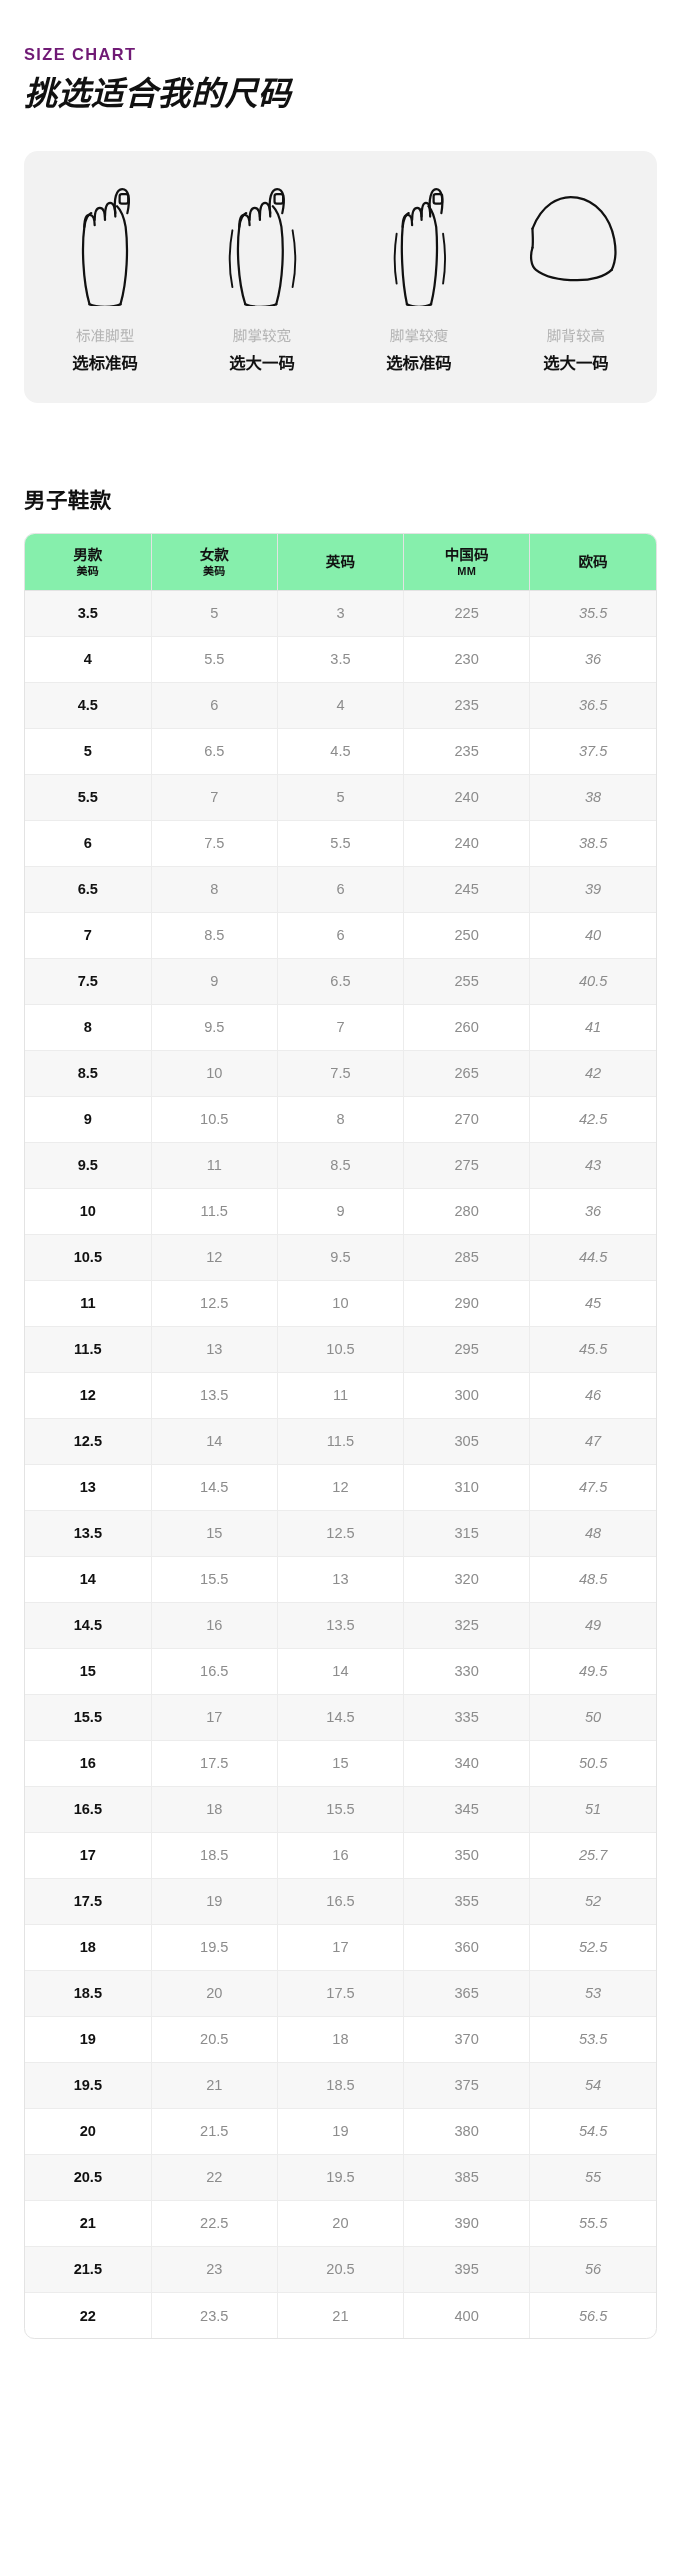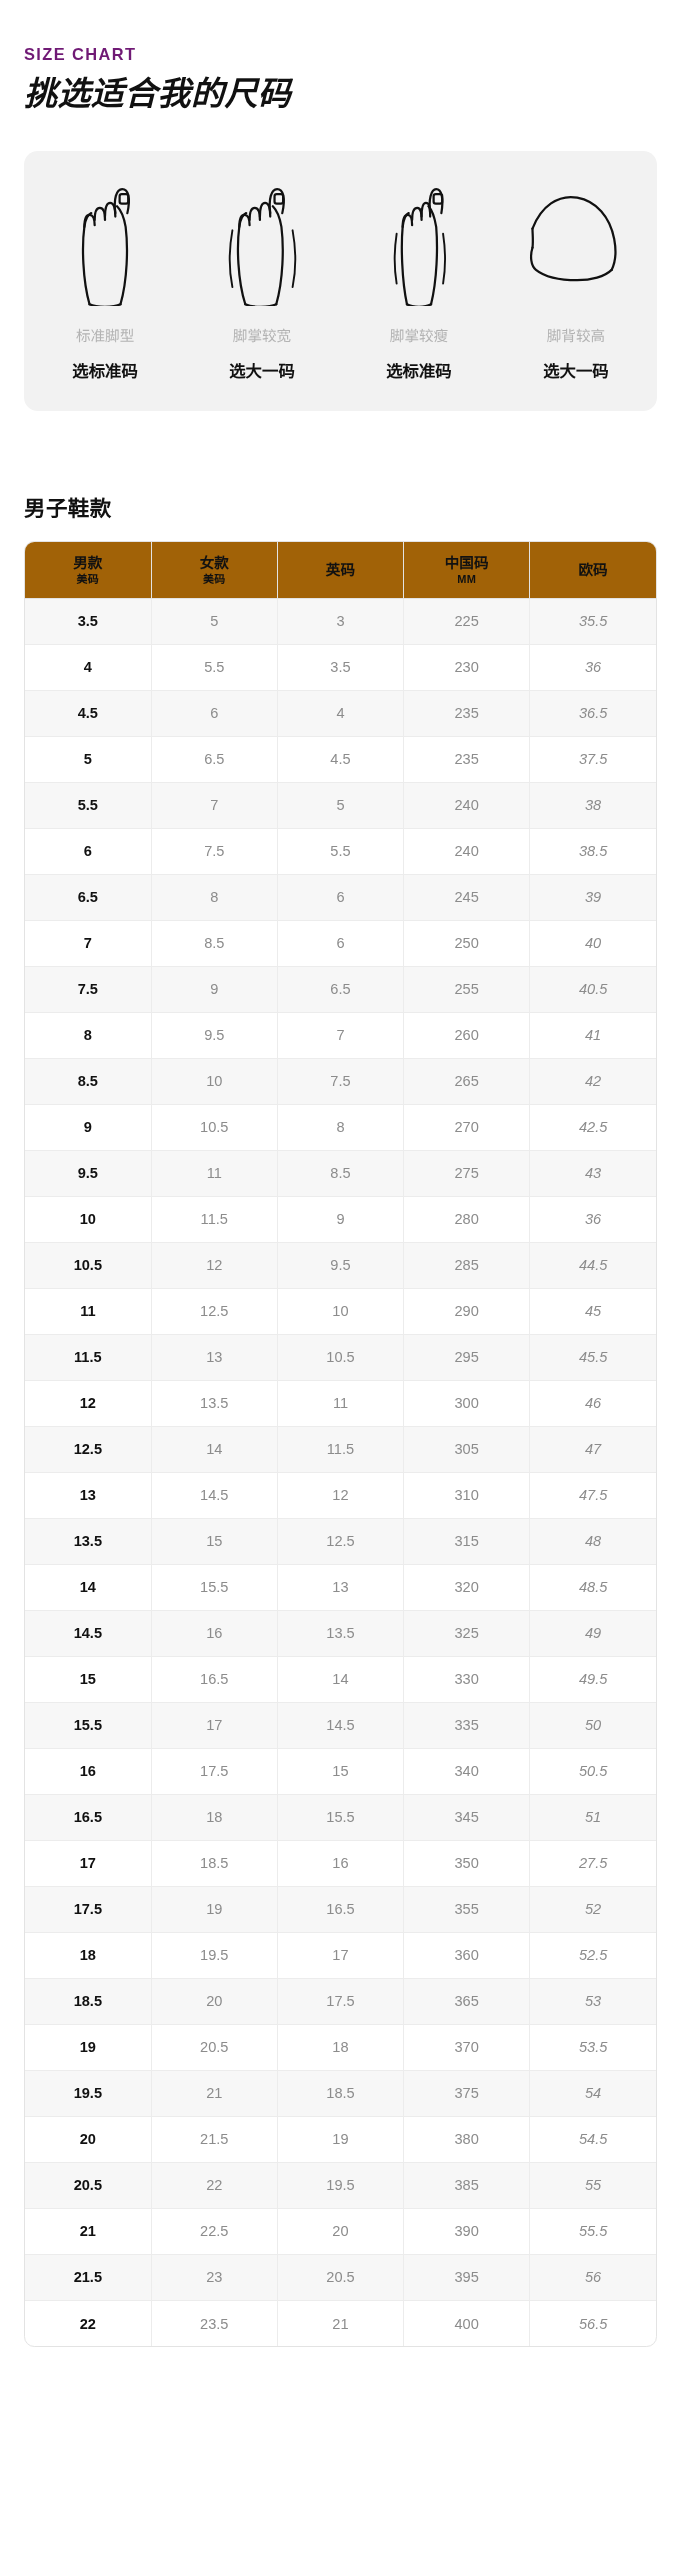--- a/index.html
+++ b/index.html
@@ -51,21 +51,21 @@
   .foot-art { height: 129px; display: flex; align-items: flex-end; justify-content: center; }
   .foot-art svg { display: block; }
   .foot-type {
     margin-top: 22.4px;
     font-size: 14.6px;
     color: #b3b3b3;
     font-weight: 400;
     line-height: 1.2;
   }
   .foot-advice {
-    margin-top: 16px;
+    margin-top: 8px;
     font-size: 16.4px;
     color: #111111;
     font-weight: 700;
     line-height: 1.2;
   }
 
   
   .section-title {
     margin-top: 80px;
     font-size: 21.5px;
@@ -76,21 +76,21 @@
 
   
   .table-wrap {
     margin-top: 19px;
     border: 0.9px solid #e3e3e3;
     border-radius: 10.3px;
     overflow: hidden;
   }
   table { width: 100%; border-collapse: collapse; table-layout: fixed; }
   thead th {
-    background: #a16207;
+    background: #86efac;
     padding: 12px 1.7px 11.2px 1.7px;
     border-right: 0.9px solid #e3e3e3;
     border-bottom: 0.9px solid #e3e3e3;
     vertical-align: middle;
   }
   thead th:last-child { border-right: none; }
   .th-main {
     display: block;
     font-size: 14.6px;
     font-weight: 700;
@@ -414,21 +414,21 @@
             <td class="col-1">18</td>
             <td class="col-2">15.5</td>
             <td class="col-3">345</td>
             <td class="col-4">51</td>
           </tr>
           <tr>
             <td class="col-0">17</td>
             <td class="col-1">18.5</td>
             <td class="col-2">16</td>
             <td class="col-3">350</td>
-            <td class="col-4">27.5</td>
+            <td class="col-4">25.7</td>
           </tr>
           <tr class="alt">
             <td class="col-0">17.5</td>
             <td class="col-1">19</td>
             <td class="col-2">16.5</td>
             <td class="col-3">355</td>
             <td class="col-4">52</td>
           </tr>
           <tr>
             <td class="col-0">18</td>

